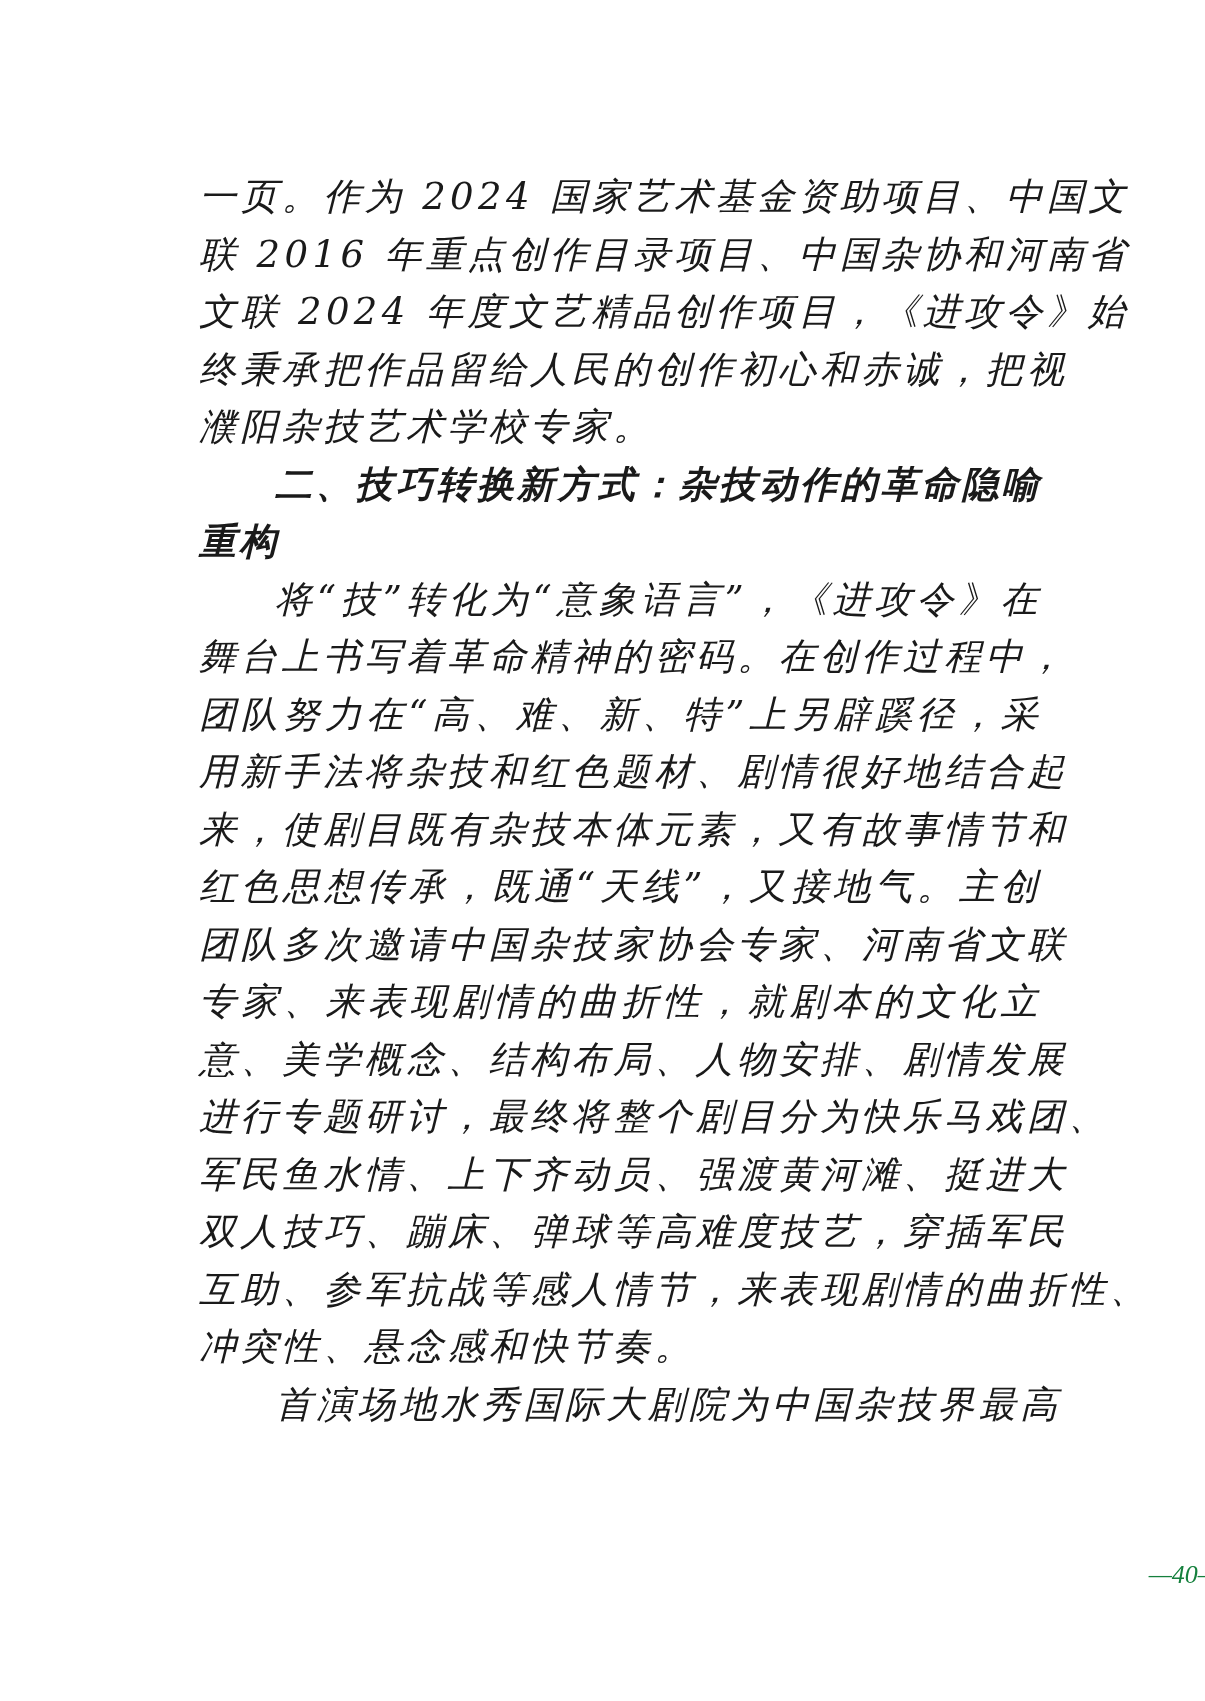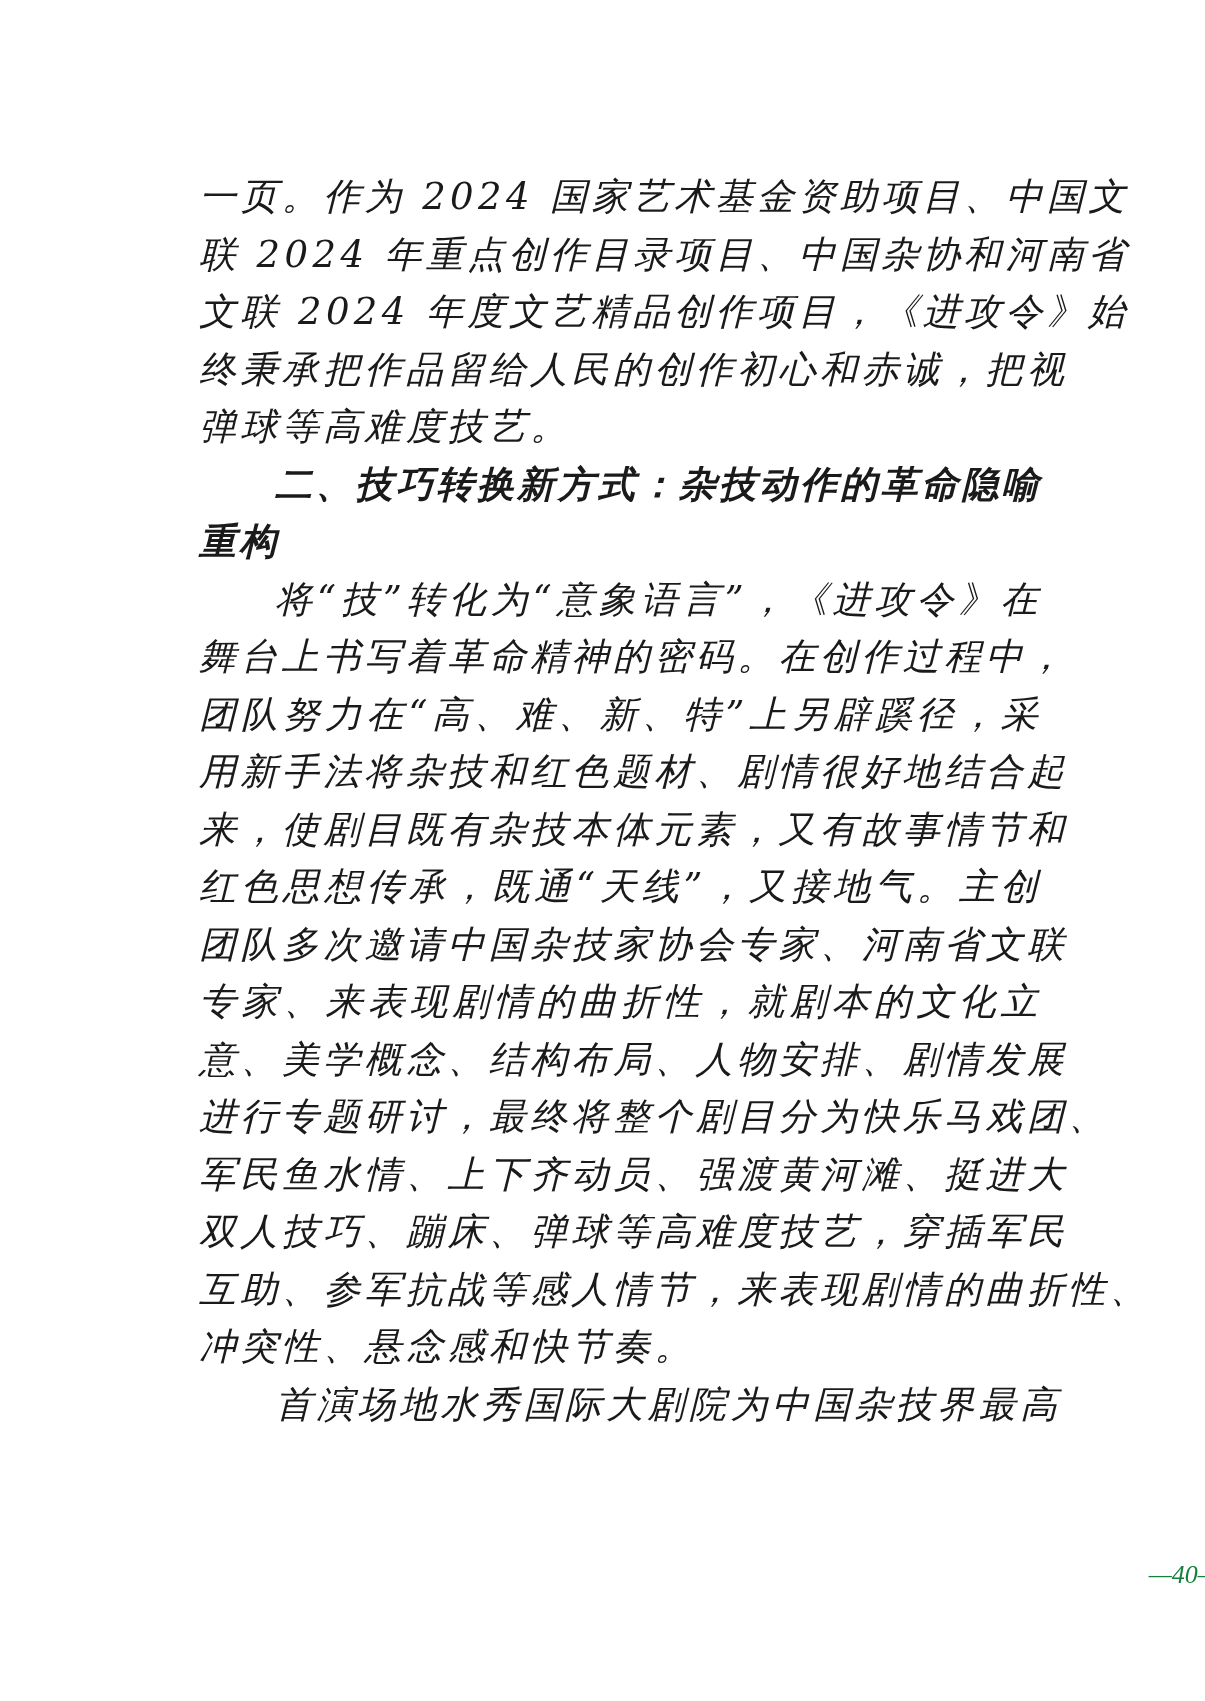--- a/index.html
+++ b/index.html
@@ -61,24 +61,24 @@
     }
   </style>
 </head>
 <body>
 
 <div class="page">
   <div class="text-block">
 
     <div>
       <div class="line">一页。作为 2024 国家艺术基金资助项目、中国文</div>
-      <div class="line">联 2024 年重点创作目录项目、中国杂协和河南省</div>
+      <div class="line">联 2016 年重点创作目录项目、中国杂协和河南省</div>
       <div class="line">文联 2024 年度文艺精品创作项目，《进攻令》始</div>
       <div class="line">终秉承把作品留给人民的创作初心和赤诚，把视</div>
-      <div class="line last">弹球等高难度技艺。</div>
+      <div class="line last">濮阳杂技艺术学校专家。</div>
     </div>
 
     <div>
       <div class="line heading indent">二、技巧转换新方式：杂技动作的革命隐喻</div>
       <div class="line heading last">重构</div>
     </div>
 
     <div>
       <div class="line indent">将“技”转化为“意象语言”，《进攻令》在</div>
       <div class="line">舞台上书写着革命精神的密码。在创作过程中，</div>

